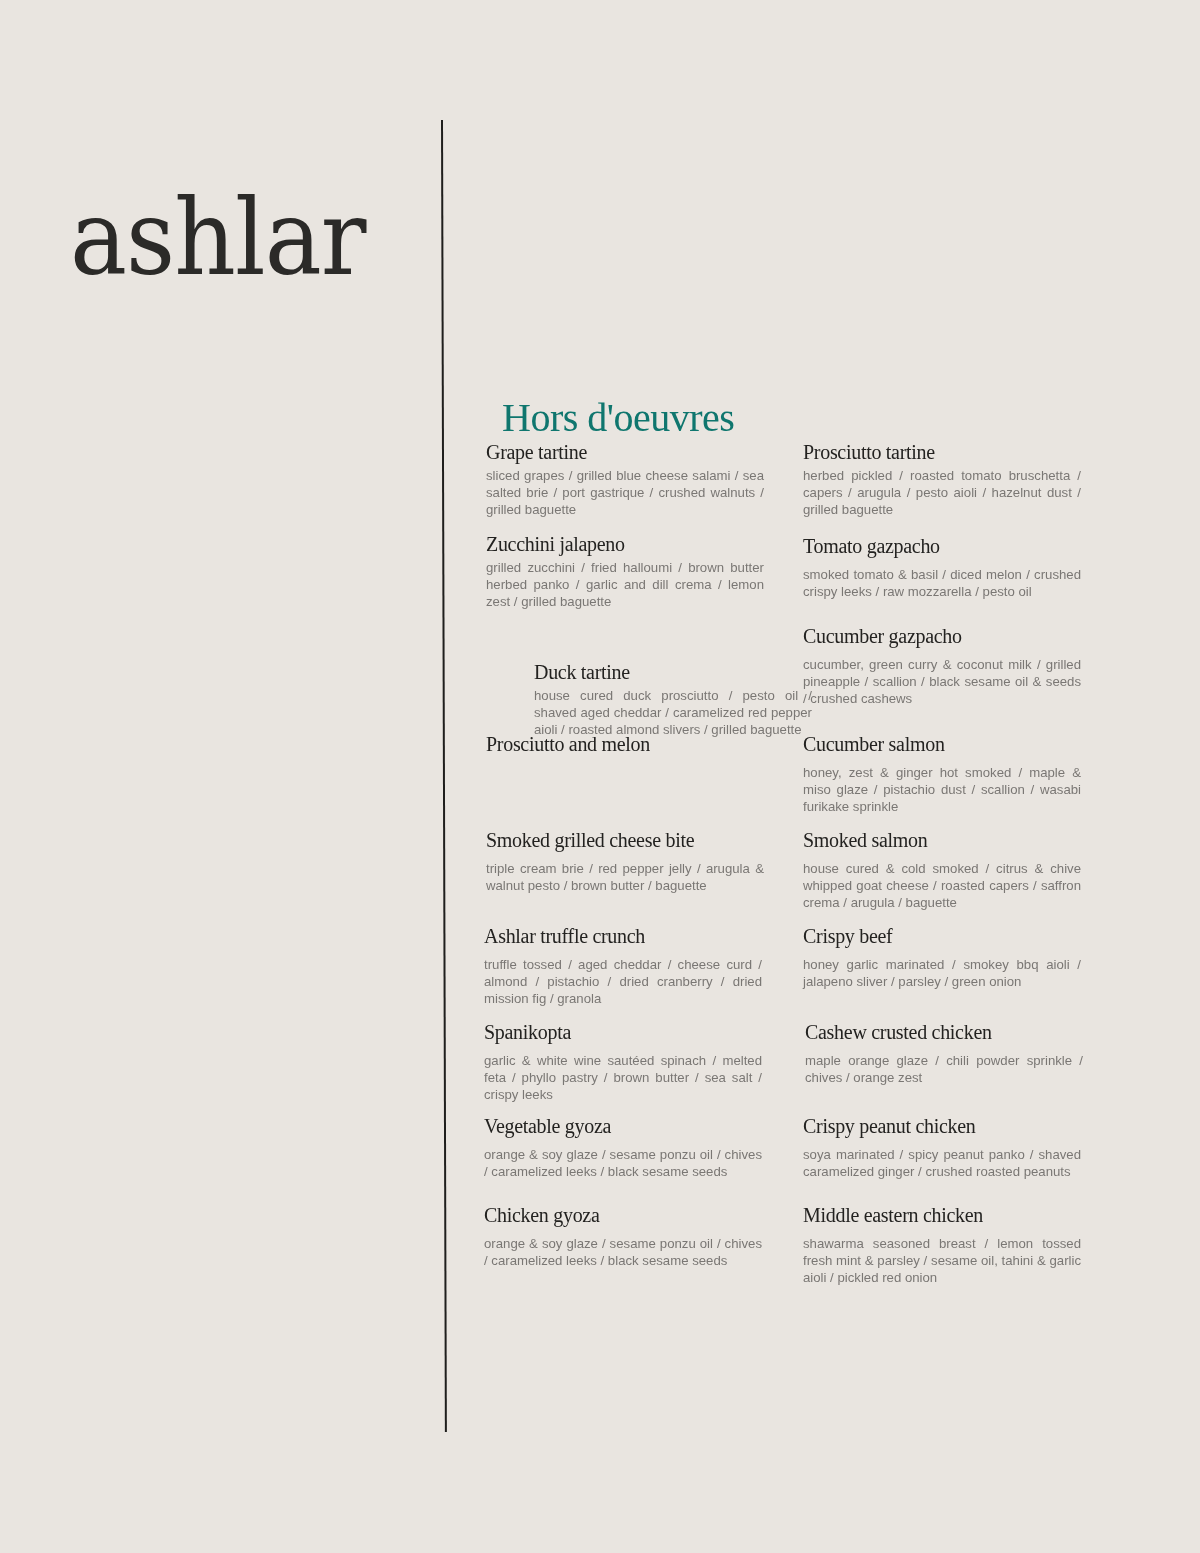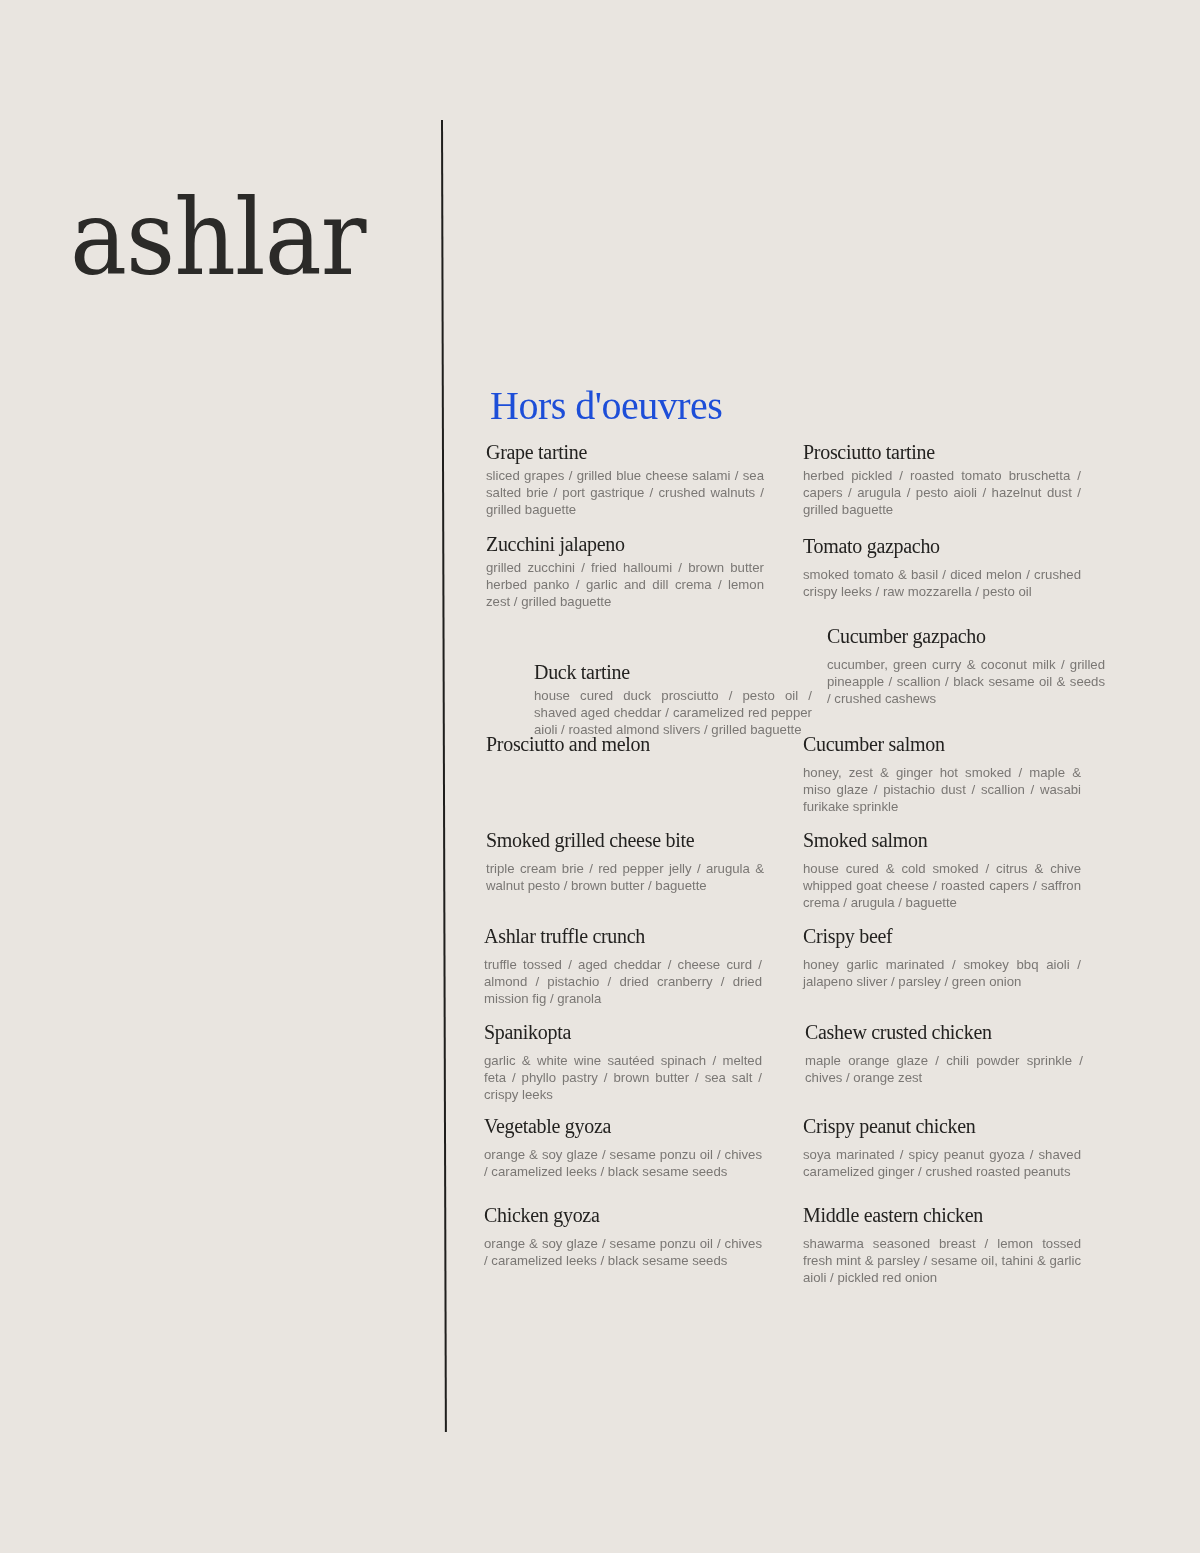--- a/index.html
+++ b/index.html
@@ -36,23 +36,23 @@
       background: #1f1e1c;
       transform: rotate(-0.17deg);
       transform-origin: top left;
     }
     .section-title {
       position: absolute;
       left: 486px;
       top: 378px;
       font-family: "Liberation Serif", serif;
       font-size: 40px;
-      color: #1d4ed8;
+      color: #0f766e;
       letter-spacing: -0.5px;
-      margin: 4px;
+      margin: 16px;
       font-weight: normal;
     }
     .item {
       position: absolute;
       width: 278px;
     }
     .item-name {
       font-family: "Liberation Serif", serif;
       font-size: 20px;
       color: #232220;
@@ -131,21 +131,21 @@
 <div class="item" style="left:803px; top:440px;">
   <h2 class="item-name">Prosciutto tartine</h2>
   <p class="item-desc">herbed pickled / roasted tomato bruschetta / capers / arugula / pesto aioli / hazelnut dust / grilled baguette</p>
 </div>
 
 <div class="item" style="left:803px; top:534px;">
   <h2 class="item-name">Tomato gazpacho</h2>
   <p class="item-desc spaced">smoked tomato &amp; basil / diced melon / crushed crispy leeks / raw mozzarella / pesto oil</p>
 </div>
 
-<div class="item" style="left:803px; top:624px;margin-left:24px;">
+<div class="item" style="left:803px; top:624px;">
   <h2 class="item-name">Cucumber gazpacho</h2>
   <p class="item-desc spaced">cucumber, green curry &amp; coconut milk / grilled pineapple / scallion / black sesame oil &amp; seeds / crushed cashews</p>
 </div>
 
 <div class="item" style="left:803px; top:732px;">
   <h2 class="item-name">Cucumber salmon</h2>
   <p class="item-desc spaced">honey, zest &amp; ginger hot smoked / maple &amp; miso glaze / pistachio dust / scallion / wasabi furikake sprinkle</p>
 </div>
 
 <div class="item" style="left:803px; top:828px;">
@@ -158,19 +158,19 @@
   <p class="item-desc spaced">honey garlic marinated / smokey bbq aioli / jalapeno sliver / parsley / green onion</p>
 </div>
 
 <div class="item" style="left:805px; top:1020px;">
   <h2 class="item-name">Cashew crusted chicken</h2>
   <p class="item-desc spaced">maple orange glaze / chili powder sprinkle / chives / orange zest</p>
 </div>
 
 <div class="item" style="left:803px; top:1114px;">
   <h2 class="item-name">Crispy peanut chicken</h2>
-  <p class="item-desc spaced">soya marinated / spicy peanut gyoza / shaved caramelized ginger / crushed roasted peanuts</p>
+  <p class="item-desc spaced">soya marinated / spicy peanut panko / shaved caramelized ginger / crushed roasted peanuts</p>
 </div>
 
 <div class="item" style="left:803px; top:1203px;">
   <h2 class="item-name">Middle eastern chicken</h2>
   <p class="item-desc spaced">shawarma seasoned breast / lemon tossed fresh mint &amp; parsley / sesame oil, tahini &amp; garlic aioli / pickled red onion</p>
 </div>
 
 </body></html>

